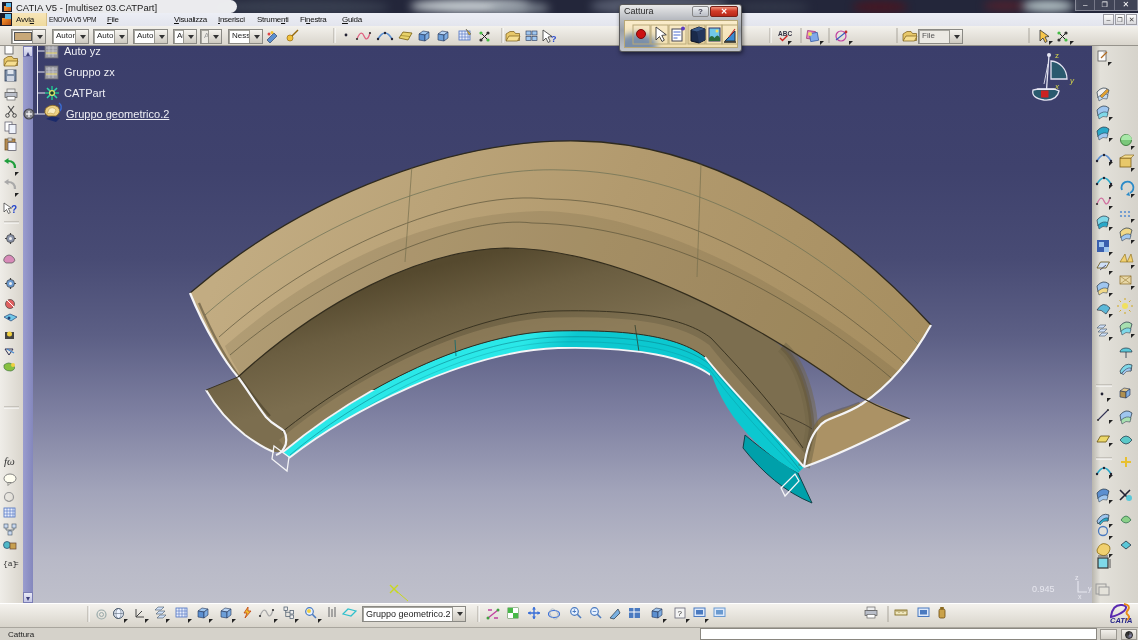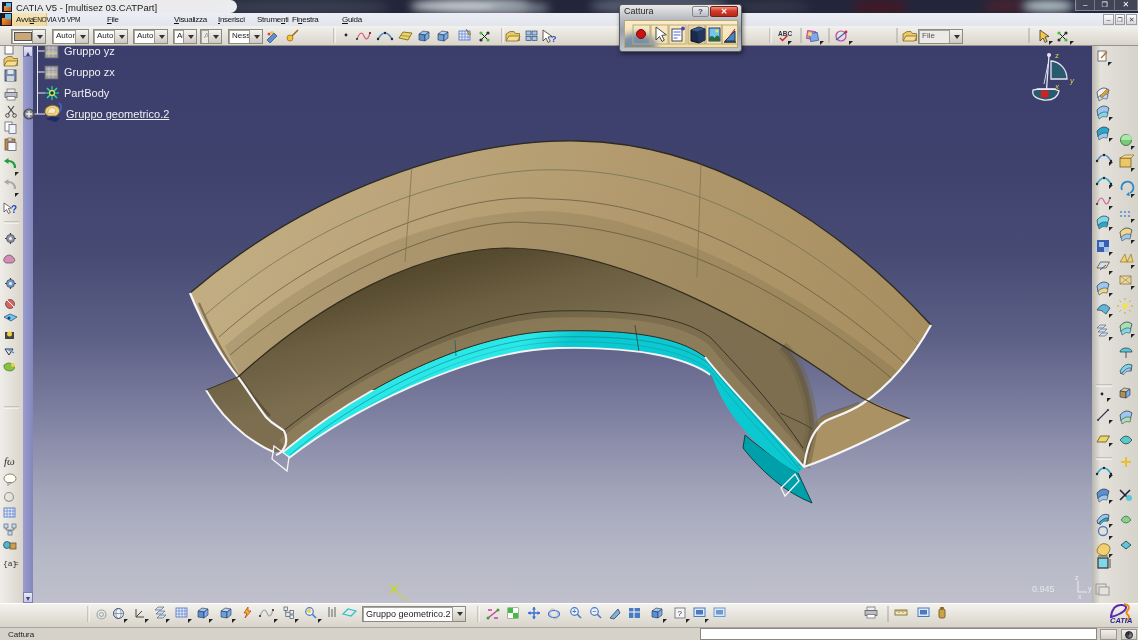--- a/index.html
+++ b/index.html
@@ -42,27 +42,27 @@
       <div style="flex:1.2;color:#fff;font-size:8px;text-align:center;line-height:10px">✕</div>
     </div>
 </div>
 <div class="abs" id="menub">
 <div class="abs" style="left:0;top:0;width:13px;height:13px;background:#1a1a28">
       <div class="abs" style="left:2px;top:5px;width:9px;height:7px;background:linear-gradient(135deg,#ff9a30,#b04810)"></div>
       <div class="abs" style="left:5px;top:1px;width:6px;height:5px;background:#58b8e8"></div>
     </div>
 <div class="abs" style="left:12px;top:0;width:35px;height:13px;background:linear-gradient(180deg,#f7e5b8,#eeda9e);border-right:1px solid #d8c088"></div>
 <div class="abs mi" style="left:16px;top:0">Avvi<u>a</u></div>
-<div class="abs mi" style="left:33px;top:0"><span style="display:inline-block;transform:scaleX(0.82);transform-origin:0 0">ENOVIA V5 VPM</span></div>
+<div class="abs mi" style="left:49px;top:0"><span style="display:inline-block;transform:scaleX(0.82);transform-origin:0 0">ENOVIA V5 VPM</span></div>
 <div class="abs mi" style="left:107px;top:0"><u>F</u>ile</div>
 <div class="abs mi" style="left:134px;top:13px"><u>M</u>odifica</div>
 <div class="abs mi" style="left:174px;top:0"><u>V</u>isualizza</div>
 <div class="abs mi" style="left:218px;top:0"><u>I</u>nserisci</div>
 <div class="abs mi" style="left:257px;top:0">Strume<u>n</u>ti</div>
-<div class="abs mi" style="left:292px;top:0">Fi<u>n</u>estra</div>
+<div class="abs mi" style="left:300px;top:0">Fi<u>n</u>estra</div>
 <div class="abs mi" style="left:342px;top:0"><u>G</u>uida</div>
 <div class="abs" style="left:1103px;top:1px;width:34px;height:11px;display:flex;gap:1px">
       <div style="flex:1;background:linear-gradient(180deg,#fdfdfd,#d8d8dc);border:1px solid #9a9aa2;font-size:7px;text-align:center;line-height:9px;color:#444">–</div>
       <div style="flex:1;background:linear-gradient(180deg,#fdfdfd,#d8d8dc);border:1px solid #9a9aa2;font-size:6px;text-align:center;line-height:10px;color:#444">❐</div>
       <div style="flex:1;background:linear-gradient(180deg,#fdfdfd,#d8d8dc);border:1px solid #9a9aa2;font-size:7px;text-align:center;line-height:9px;color:#444">✕</div>
     </div>
 </div>
 <div class="abs" id="toolb">
 <div class="combo" style="left:11px;width:35px">
       <div style="position:absolute;left:2px;top:2px;width:18px;height:9px;background:#c8a878;border:1px solid #555"></div>
@@ -358,23 +358,23 @@
     <circle cx="52" cy="93" r="2.4" fill="#123a28" stroke="#e8e868" stroke-width="1.2"></circle>
     <path d="M46,119 l6,-3 l8,2 l-4,4 z" fill="#1a2a6a"></path>
     <path d="M46,108 q6,-5 12,-1 q4,5 -2,9 l-8,0 q-5,-3 -2,-8z" fill="#ecd084" stroke="#8a6a20" stroke-width="0.8"></path>
     <path d="M49,109 q4,-3 7,1 l-2,4 q-4,-2 -7,0 z" fill="#f8ecc0" stroke="#b89840" stroke-width="0.5"></path>
     <path d="M59,103 q4,3 1,8" stroke="#3a6ad0" stroke-width="1.5" fill="none"></path>
 </svg>
 <svg class="abs" style="left:22px;top:107px" width="14" height="14" viewBox="0 0 14 14">
     <circle cx="7" cy="7" r="5" fill="#8a8a92" stroke="#44444c" stroke-width="1.2"></circle>
     <path d="M4,7 h6 M7,4 v6" stroke="#f2f2f2" stroke-width="1.3"></path>
   </svg>
-<div class="abs" style="left:64px;top:45px;font-size:11px;color:#eeeef4;">Gruppo yz</div>
+<div class="abs" style="left:64px;top:45px;font-size:11px;color:#eeeef4;">Auto yz</div>
 <div class="abs" style="left:64px;top:66px;font-size:11px;color:#eeeef4;">Gruppo zx</div>
-<div class="abs" style="left:64px;top:87px;font-size:11px;color:#eeeef4;">PartBody</div>
+<div class="abs" style="left:64px;top:87px;font-size:11px;color:#eeeef4;">CATPart</div>
 <div class="abs" style="left:66px;top:108px;font-size:11px;color:#eeeef4;text-decoration:underline;">Gruppo geometrico.2</div>
 <div class="abs" id="rightbar"></div>
 <svg class="abs" style="left:1092px;top:46px" width="46" height="557" viewBox="1092 46 46 557">
 <rect x="1098" y="51" width="8.0" height="10" fill="#fdfdfd" stroke="#555" stroke-width="0.8"></rect>
     <path d="M1103.5,51 l2.5,2.5 l-2.5,0 z" fill="#bbb"></path>
     <path d="M1101,58 l6,-6" stroke="#b06a20" stroke-width="1.2"></path>
     <path d="M1108,62 l4,0 l-4,4 z" fill="#222"></path>
     <path d="M1097,92 q6,-7 12,-2 l-2,7 q-5,-4 -9,1 z" fill="#f0f0f0" stroke="#234" stroke-width="0.7"></path>
     <path d="M1098,97 q6,-5 10,-2 l-1,4 q-4,-2 -8,2 z" fill="#c0d8f0" stroke="#234" stroke-width="0.5"></path>
     <path d="M1100,96 l7,-7 l2,2 l-7,7z" fill="#e0a030" stroke="#555" stroke-width="0.5"></path>

